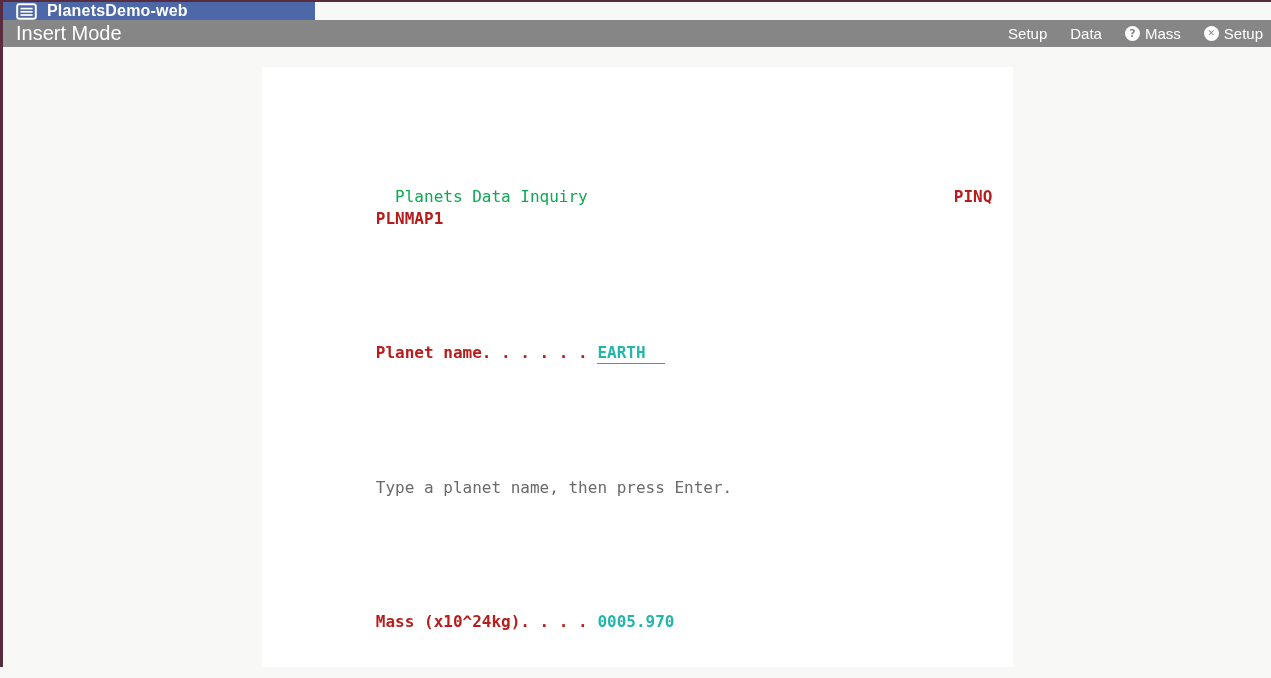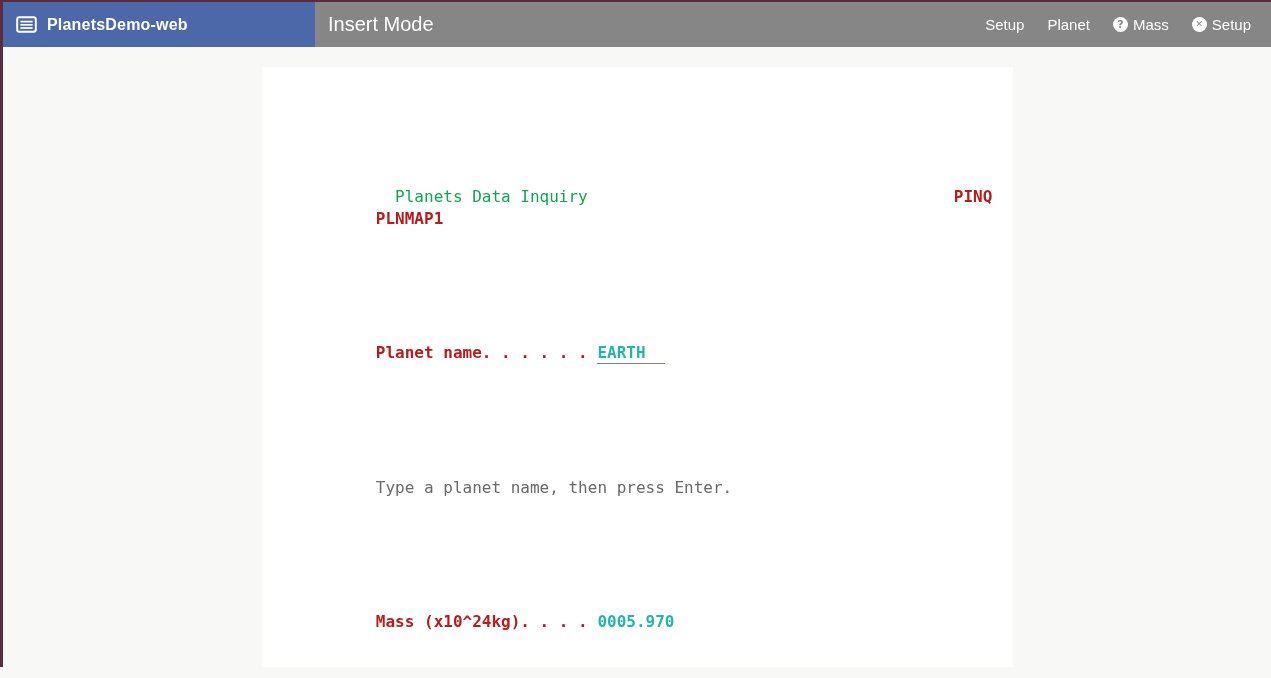--- a/index.html
+++ b/index.html
@@ -3,28 +3,28 @@
 <meta charset="utf-8">
 <style>
   * { margin:0; padding:0; box-sizing:border-box; }
   html,body { width:1271px; height:678px; background:#f8f8f7; overflow:hidden;
               font-family:"Liberation Sans", sans-serif; }
 
   .frame { width:1271px; height:667px; border-top:2px solid #572c3f;
            border-left:3px solid #572c3f; background:#f8f8f7; }
 
   
-  .topbar { height:45px; display:flex; }
+  .topbar { height:45px; display:flex;flex-direction:column; }
   .brand { width:312px; background:#4d68a8; display:flex; align-items:center;
            gap:10px; padding-left:13px; flex-shrink:0; }
   .brand-title { color:#fff; font-weight:bold; font-size:16px; letter-spacing:.2px; }
   .bar-rest { flex:1; background:#868686; display:flex; align-items:center; }
   .mode { color:#fff; font-size:20px; margin-left:13px; }
   .menu { margin-left:auto; display:flex; align-items:center; gap:23px;
-          padding-right:20px; }
+          padding-right:8px; }
   .menu-item { color:#fff; font-size:15px; display:flex; align-items:center;
                gap:5px; cursor:pointer; white-space:nowrap; }
   .circle-icon { width:15px; height:15px; border-radius:50%; background:#fff;
                  color:#868686; font-size:11px; font-weight:bold; line-height:15px;
                  display:inline-flex; align-items:center; justify-content:center;
                  font-family:"DejaVu Sans", sans-serif; }
 
   
   .workspace { height:620px; }
   .panel { width:751px; height:600px; background:#ffffff; margin:20px auto 0 auto; }
@@ -62,21 +62,21 @@
       </span>
       <span class="brand-title">PlanetsDemo-web</span>
     </div>
     <div class="bar-rest">
       <span class="mode">Insert Mode</span>
       <div class="menu">
         <span class="menu-item">
           <span>Setup</span>
         </span>
         <span class="menu-item">
-          <span>Planet</span>
+          <span>Data</span>
         </span>
         <span class="menu-item">
           <span class="circle-icon">?</span>
           <span>Mass</span>
         </span>
         <span class="menu-item">
           <span class="circle-icon" style="font-size:9px">✕</span>
           <span>Setup</span>
         </span>
       </div>

